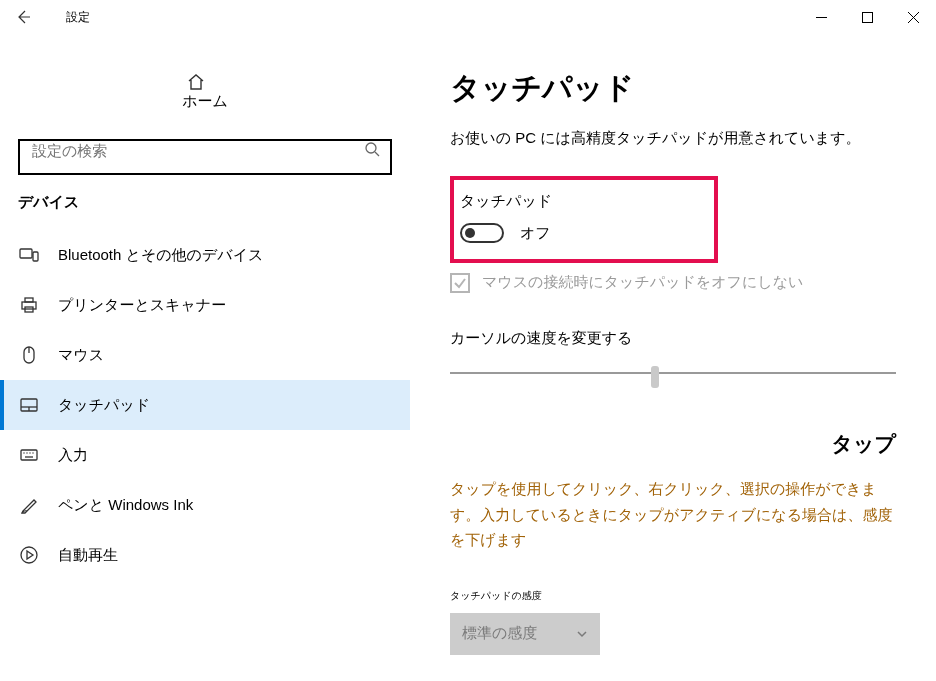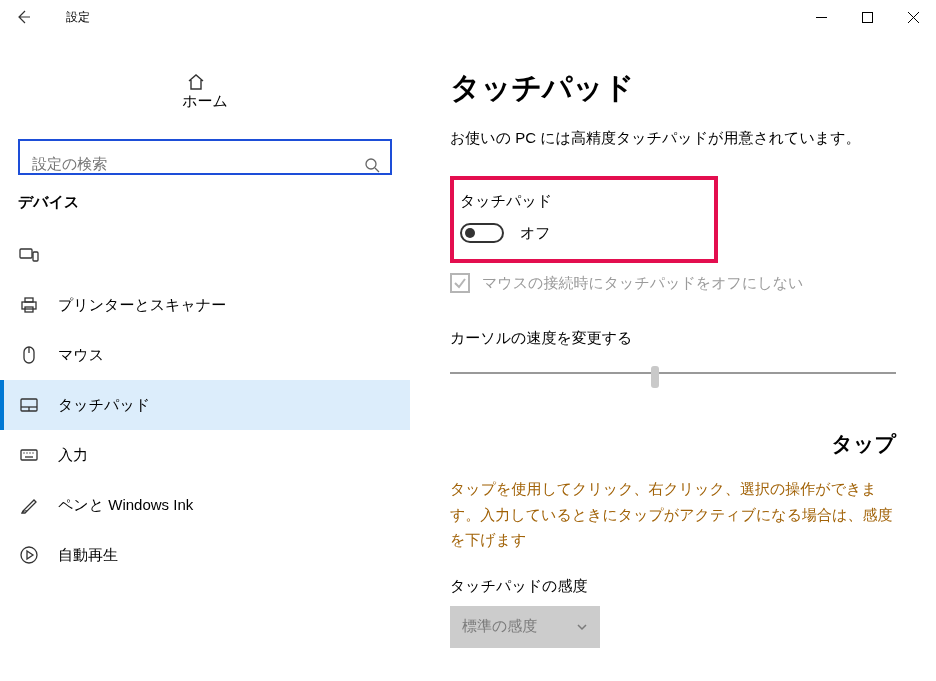--- a/index.html
+++ b/index.html
@@ -8,48 +8,48 @@
   .back { width: 46px; height: 34px; display: flex; align-items: center; justify-content: center; }
   .title { font-size: 12px; margin-left: 20px; }
   .win-controls { margin-left: auto; display: flex; }
   .win-btn { width: 46px; height: 34px; display: flex; align-items: center; justify-content: center; }
   .content { display: flex; height: calc(681px - 34px); }
   .sidebar { width: 410px; padding: 0; }
   .home { display: flex; align-items: center; padding: 14px 18px 14px 18px; margin-top: 24px; flex-direction: column; }
   .home svg { margin-right: 18px; }
   .home span { font-size: 15px; }
   .search-wrap { margin: 14px 18px 18px 18px; }
-  .search { width: 100%; height: 36px; border: 2px solid #1d4ed8; background: #fff; display: flex; align-items: flex-end; padding: 0 10px; }
+  .search { width: 100%; height: 36px; border: 2px solid #000000; background: #fff; display: flex; align-items: flex-start; padding: 0 10px; }
   .search input { flex: 1; border: none; outline: none; font-size: 15px; background: transparent; color: #666; }
   .section-label { font-weight: 600; font-size: 15px; padding: 0 18px 18px 18px; }
   .nav-item { display: flex; align-items: center; padding: 14px 18px; position: relative; }
   .nav-item .ic { width: 22px; height: 22px; display: flex; align-items: center; justify-content: center; margin-right: 18px; }
   .nav-item span { font-size: 15px; }
   .nav-item.active { background: #dcedfb; }
   .nav-item.active::before { content: ""; position: absolute; left: 0; top: 0; bottom: 0; width: 4px; background: #0078d4; }
   .main { flex: 1; padding: 34px 40px 0 40px; position: relative; }
   h1 { font-size: 30px; font-weight: 600; margin: 0 0 20px 0; }
   .desc { font-size: 15px; color: #000; margin-bottom: 28px; }
   .highlight { border: 4px solid #e30e4f; padding: 12px 18px 16px 6px; width: 268px; margin-bottom: 10px; }
   .sub-label { font-size: 15px; margin-bottom: 12px; }
   .toggle-row { display: flex; align-items: center; }
   .toggle { width: 44px; height: 20px; border: 2px solid #333; border-radius: 12px; position: relative; }
   .toggle .knob { position: absolute; left: 3px; top: 3px; width: 10px; height: 10px; border-radius: 50%; background: #333; }
   .toggle-text { margin-left: 16px; font-size: 15px; }
-  .check-row { display: flex; align-items: center; margin-top: 8px; color: #9a9a9a; }
+  .check-row { display: flex; margin-top: 8px; color: #9a9a9a; }
   .chk { width: 20px; height: 20px; border: 2px solid #b5b5b5; display: flex; align-items: center; justify-content: center; margin-right: 12px; }
   .chk svg { stroke: #b5b5b5; }
   .check-row span { font-size: 15px; }
   .slider-label { font-size: 15px; margin-top: 36px; margin-bottom: 14px; }
   .slider { position: relative; height: 24px; }
   .track { position: absolute; left: 0; right: 0; top: 10px; height: 2px; background: #999; }
   .thumb { position: absolute; left: 45%; top: 4px; width: 8px; height: 22px; background: #c9c9c9; border-radius: 3px; }
   h2 { font-size: 21px; font-weight: 600; margin: 44px 0 18px 10px; text-align: right; }
   .para { font-size: 15px; line-height: 1.7; color: #a16207; }
-  .sens-label { font-size: 15px; margin-top: 24px; margin-bottom: 10px; }
+  .sens-label { font-size: 10px; margin-top: 36px; margin-bottom: 10px; }
   .dropdown { width: 150px; height: 42px; background: #ccc; display: flex; align-items: center; padding: 0 12px; color: #7a7a7a; font-size: 15px; justify-content: space-between; }
 </style>
 </head>
 <body>
 
 <div class="titlebar">
   <div class="back">
     <svg width="16" height="16" viewBox="0 0 16 16">
         <path d="M10 2 L4 8 L10 14 M4 8 H15" stroke="#333" stroke-width="1.2" fill="none"></path>
       </svg>
@@ -93,20 +93,21 @@
     </div>
     <div class="section-label">デバイス</div>
 
     <div class="nav-item">
       <div class="ic">
           <svg width="20" height="20" viewBox="0 0 20 20">
             <rect x="1" y="4" width="12" height="9" rx="1" stroke="#333" stroke-width="1.3" fill="none"></rect>
             <rect x="14" y="7" width="5" height="9" rx="1" stroke="#333" stroke-width="1.3" fill="none"></rect>
           </svg>
         </div>
+      <span>Bluetooth とその他のデバイス</span>
     </div>
     <div class="nav-item">
       <div class="ic">
           <svg width="20" height="20" viewBox="0 0 20 20">
             <rect x="3" y="7" width="14" height="7" stroke="#333" stroke-width="1.3" fill="none"></rect>
             <rect x="6" y="3" width="8" height="4" stroke="#333" stroke-width="1.3" fill="none"></rect>
             <rect x="6" y="12" width="8" height="5" stroke="#333" stroke-width="1.3" fill="none"></rect>
           </svg>
         </div>
       <span>プリンターとスキャナー</span>

